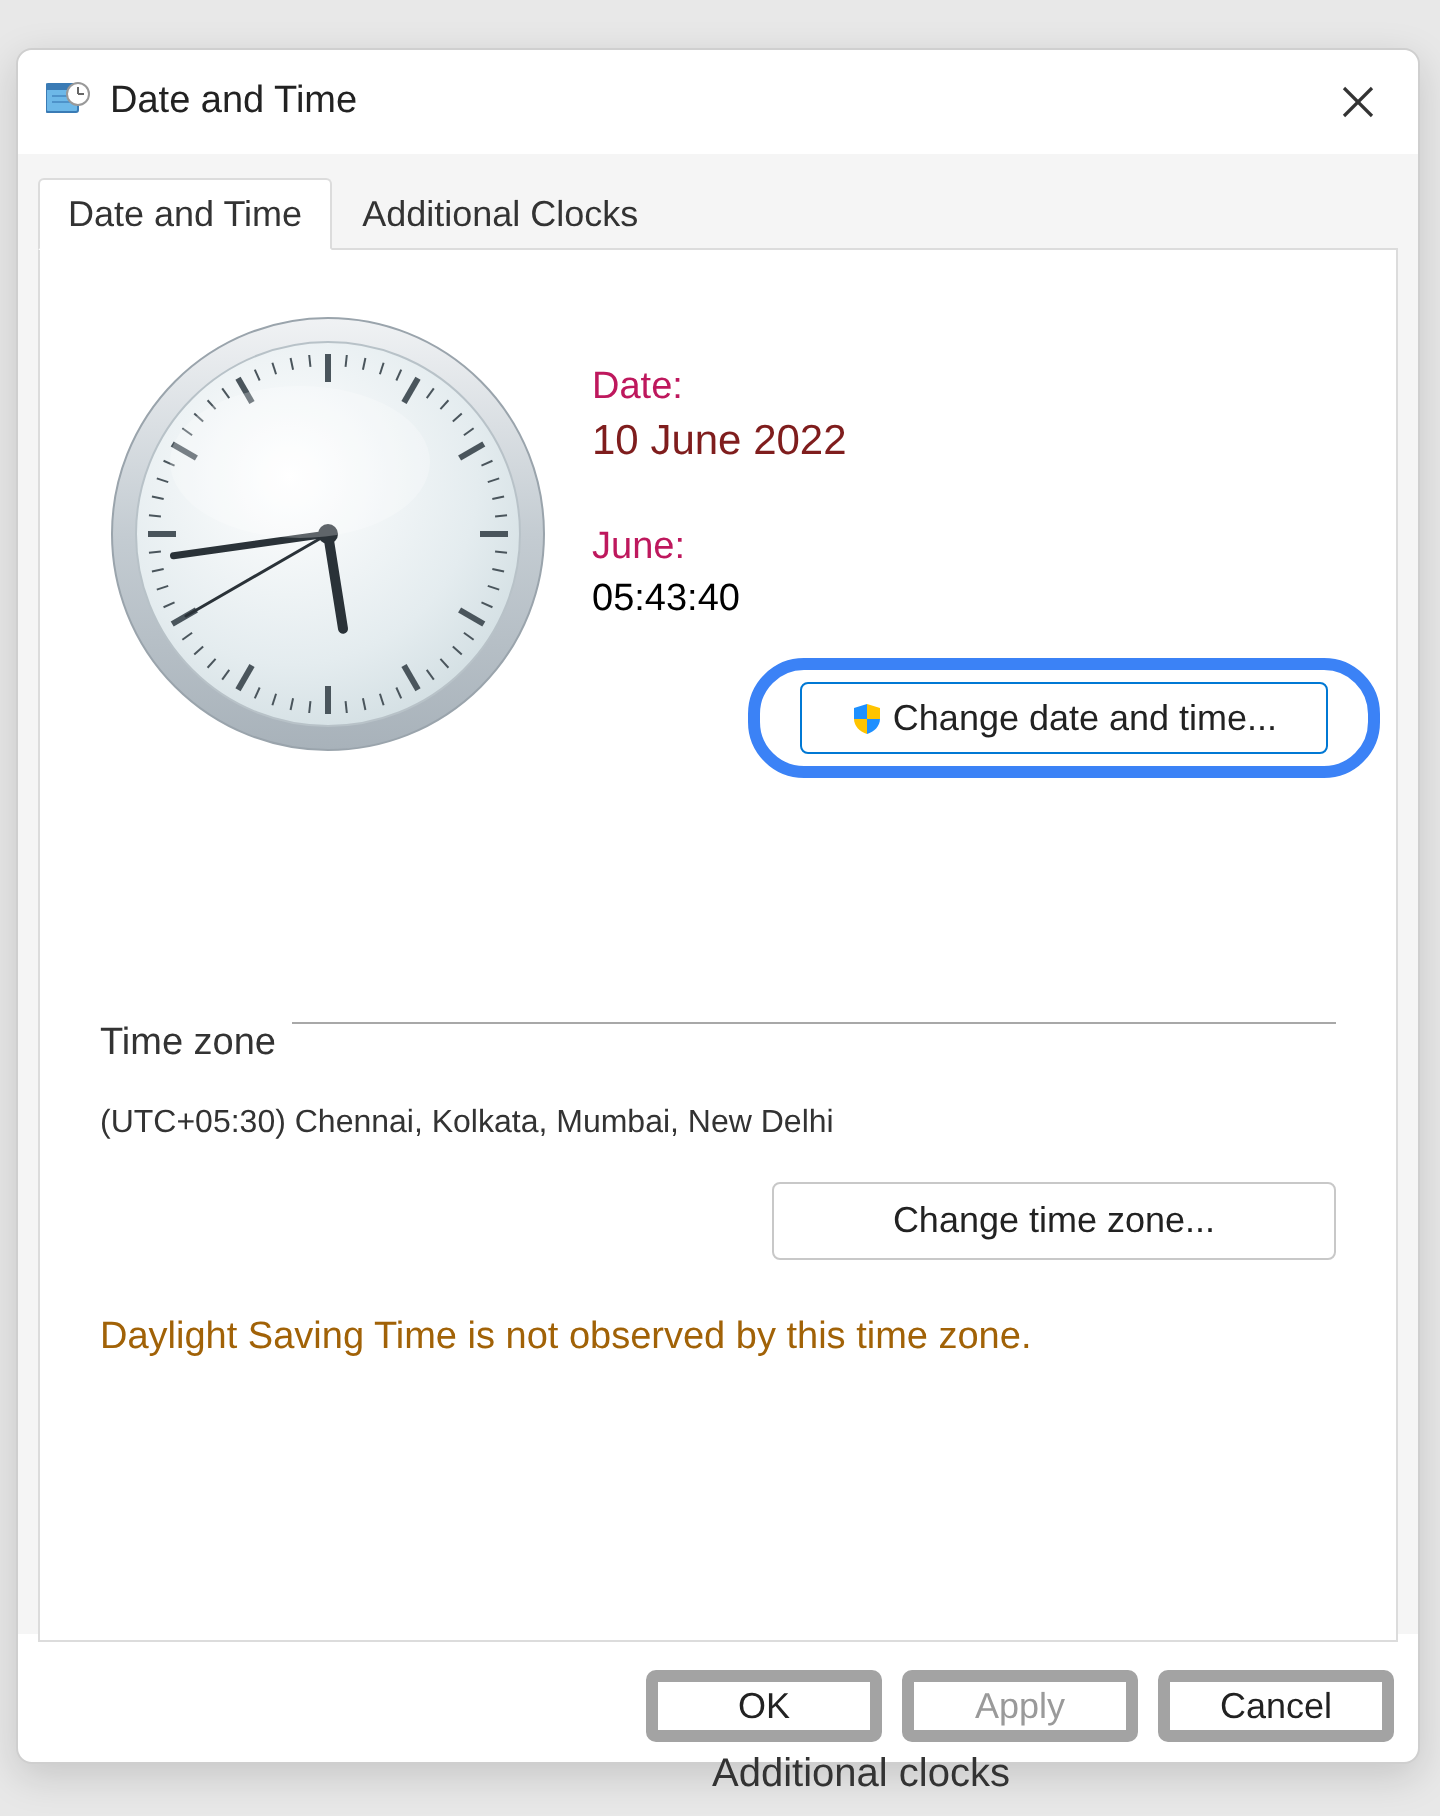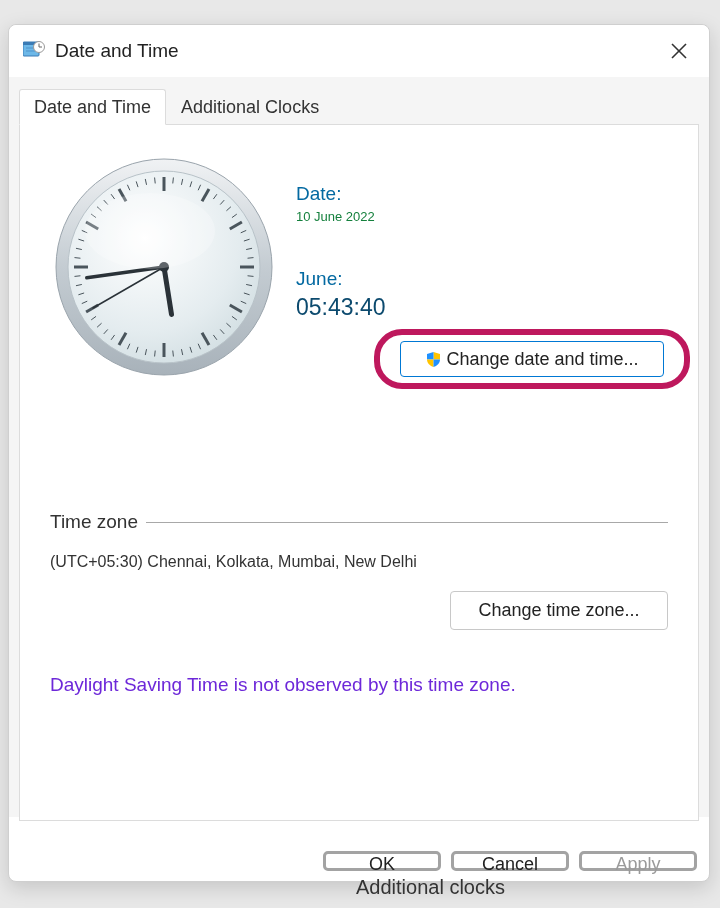--- a/index.html
+++ b/index.html
@@ -111,44 +111,44 @@
       height: 228px;
     }
 
     .date-time-labels {
       margin-left: 18px;
       padding-top: 30px;
     }
 
     .label {
       font-size: 19px;
-      color: #0369a1;
+      color: #be185d;
     }
 
     .date-value {
-      font-size: 13px;
-      color: #15803d;
+      font-size: 21px;
+      color: #7f1d1d;
       margin-top: 4px;
-      margin-bottom: 44px;
+      margin-bottom: 30px;
     }
 
     .time-value {
-      font-size: 23px;
-      color: #0c4a6e;
+      font-size: 19px;
+      color: #000000;
       margin-top: 4px;
     }
 
     .change-dt-wrap {
       position: absolute;
       top: 204px;
       right: 8px;
     }
 
     .change-dt-highlight {
-      border: 6px solid #be185d;
+      border: 6px solid #3b82f6;
       border-radius: 28px;
       padding: 6px 20px;
       display: inline-block;
     }
 
     .change-dt-btn {
       width: 264px;
       height: 36px;
       border: 1px solid #0078d4;
       background: #ffffff;
@@ -166,21 +166,21 @@
       height: 17px;
       margin-right: 4px;
     }
 
     .section {
       margin-top: 48px;
     }
 
     .section-header {
       display: flex;
-      align-items: center;
+      align-items: flex-start;
     }
 
     .section-title {
       font-size: 19px;
       color: #333;
       white-space: nowrap;
       padding-right: 8px;
     }
 
     .section-line {
@@ -190,50 +190,50 @@
     }
 
     .tz-value {
       font-size: 16px;
       color: #333;
       margin-top: 20px;
     }
 
     .change-tz-btn {
       display: block;
-      width: 218px;
+      width: 282px;
       height: 39px;
       margin-left: auto;
       margin-top: 20px;
       border: 1px solid #c8c8c8;
       background: #ffffff;
       border-radius: 4px;
       font-size: 18px;
       color: #222;
       cursor: pointer;
     }
 
     .dst-note {
       font-size: 19px;
-      color: #6d28d9;
-      margin-top: 44px;
+      color: #a16207;
+      margin-top: 28px;
     }
 
     .button-row {
       position: absolute;
       bottom: 10px;
       right: 12px;
       display: flex;
       gap: 10px;
     }
 
     .dlg-btn {
       width: 118px;
-      height: 20px;
-      border: 3px solid #a3a3a3;
+      height: 36px;
+      border: 6px solid #a3a3a3;
       background: #ffffff;
       border-radius: 5px;
       font-size: 18px;
       color: #222;
       cursor: pointer;
     }
 
     .dlg-btn.disabled {
       color: #9a9a9a;
     }
@@ -404,19 +404,19 @@
         <div class="tz-value">(UTC+05:30) Chennai, Kolkata, Mumbai, New Delhi</div>
         <button class="change-tz-btn">Change time zone...</button>
         <div class="dst-note">Daylight Saving Time is not observed by this time zone.</div>
       </div>
 
     </div>
   </div>
 
   <div class="button-row">
     <button class="dlg-btn">OK</button>
+    <button class="dlg-btn disabled">Apply</button>
     <button class="dlg-btn">Cancel</button>
-    <button class="dlg-btn disabled">Apply</button>
   </div>
 
 </div>
 
 <div class="bg-text">Additional clocks</div>
 
 </body></html>

